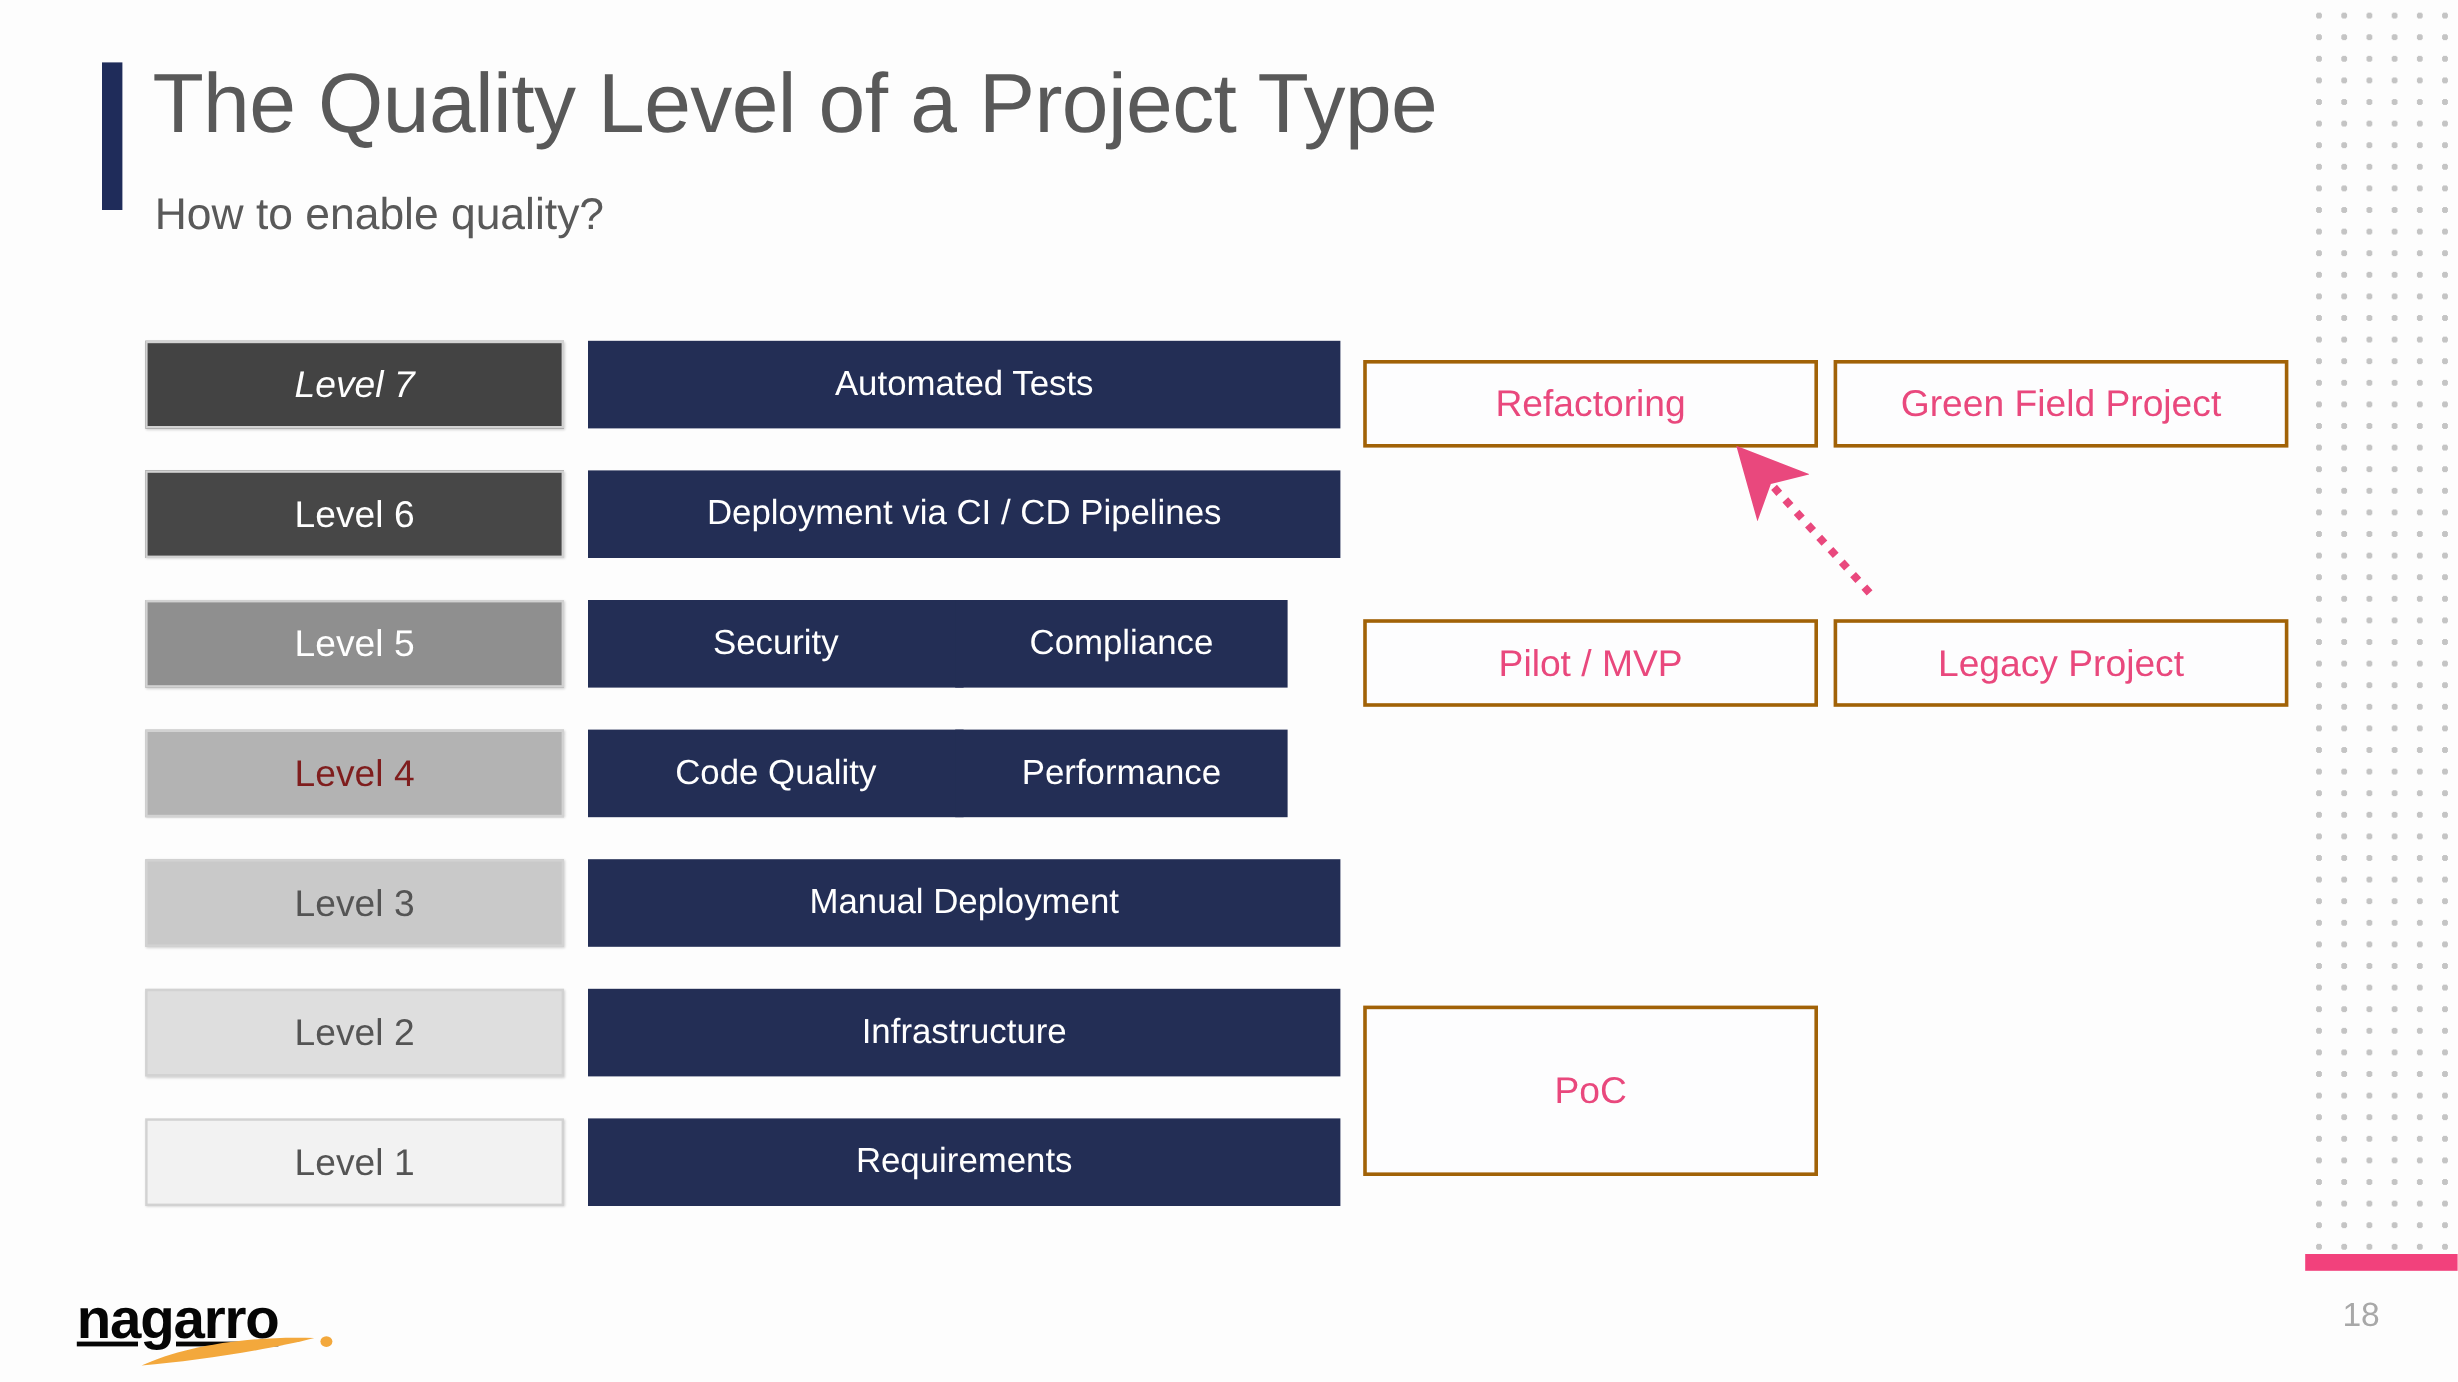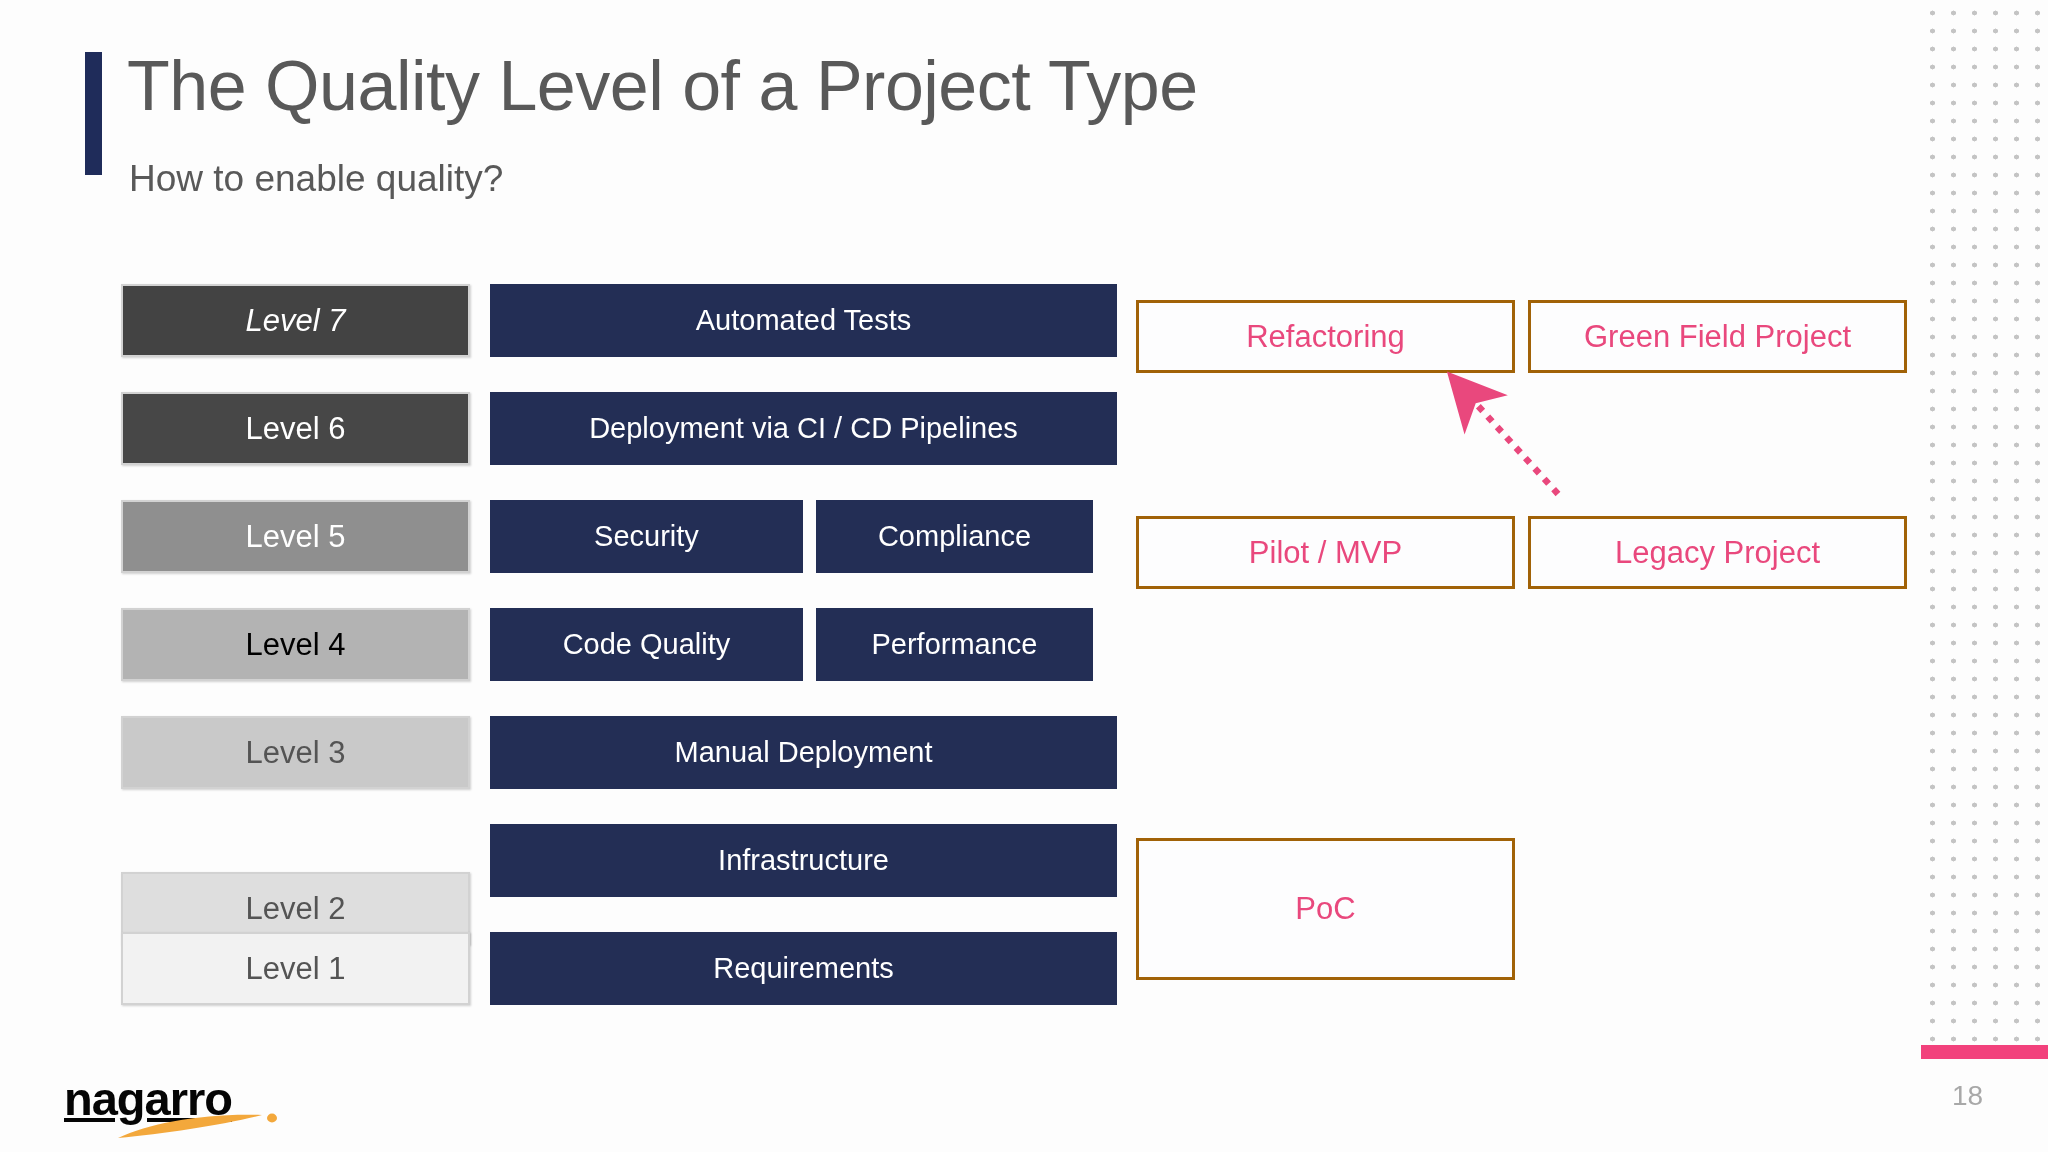--- a/index.html
+++ b/index.html
@@ -19,21 +19,21 @@
        box-sizing:border-box;white-space:nowrap;}
 
   
   .level{left:121px;width:349px;height:73px;border:2px solid #d2d2d2;
          font-size:31px;box-shadow:1px 1px 2px rgba(0,0,0,0.18);}
 
   
   .cap{background:#232e55;color:#ffffff;font-size:29px;height:73px;}
   .cap-full{left:490px;width:627px;}
   .cap-left{left:490px;width:313px;}
-  .cap-right{left:816px;width:277px;}
+  .cap-right{left:796px;width:277px;}
 
   
   .proj{background:#fdfdfe;border:3px solid #a16207;color:#e9487d;font-size:31px;height:73px;margin-top:16px;}
   .colA{left:1136px;width:379px;}
   .colB{left:1528px;width:379px;}
 
   
   .r7{top:284px}.r6{top:392px}.r5{top:500px}.r4{top:608px}
   .r3{top:716px}.r2{top:824px}.r1{top:932px}
 
@@ -62,23 +62,23 @@
 
 <div class="slide">
 
   <div class="accent-bar"></div>
   <div class="title">The Quality Level of a Project Type</div>
   <div class="subtitle">How to enable quality?</div>
 
   <div class="box level r7" style="background-color: rgb(67, 67, 67); color: rgb(255, 255, 255); font-style: italic;">Level 7</div>
   <div class="box level r6" style="background-color: rgb(71, 71, 71); color: rgb(255, 255, 255);">Level 6</div>
   <div class="box level r5" style="background-color: rgb(143, 143, 143); color: rgb(255, 255, 255);">Level 5</div>
-  <div class="box level r4" style="background-color: rgb(179, 179, 179); color: #000000;">Level 4</div>
+  <div class="box level r4" style="background-color: rgb(179, 179, 179); color: #7f1d1d;">Level 4</div>
   <div class="box level r3" style="background-color: rgb(201, 201, 201); color: rgb(84, 84, 84);">Level 3</div>
-  <div class="box level r2" style="background-color: rgb(222, 222, 222); color: rgb(84, 84, 84); margin-top: 48px;">Level 2</div>
+  <div class="box level r2" style="background-color: rgb(222, 222, 222); color: rgb(84, 84, 84);">Level 2</div>
   <div class="box level r1" style="background-color: rgb(242, 242, 242); color: rgb(84, 84, 84);">Level 1</div>
 
   <div class="box cap cap-full r7">Automated Tests</div>
   <div class="box cap cap-full r6">Deployment via CI / CD Pipelines</div>
   <div class="box cap cap-left r5">Security</div>
   <div class="box cap cap-right r5">Compliance</div>
   <div class="box cap cap-left r4">Code Quality</div>
   <div class="box cap cap-right r4">Performance</div>
   <div class="box cap cap-full r3">Manual Deployment</div>
   <div class="box cap cap-full r2">Infrastructure</div>

